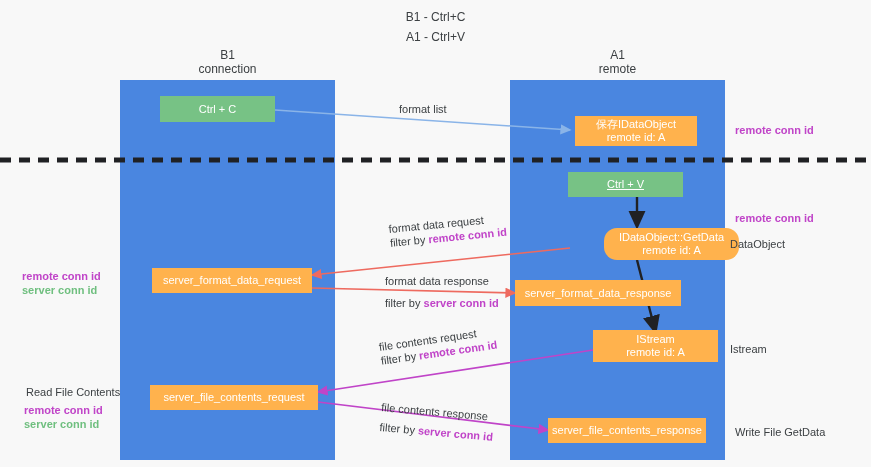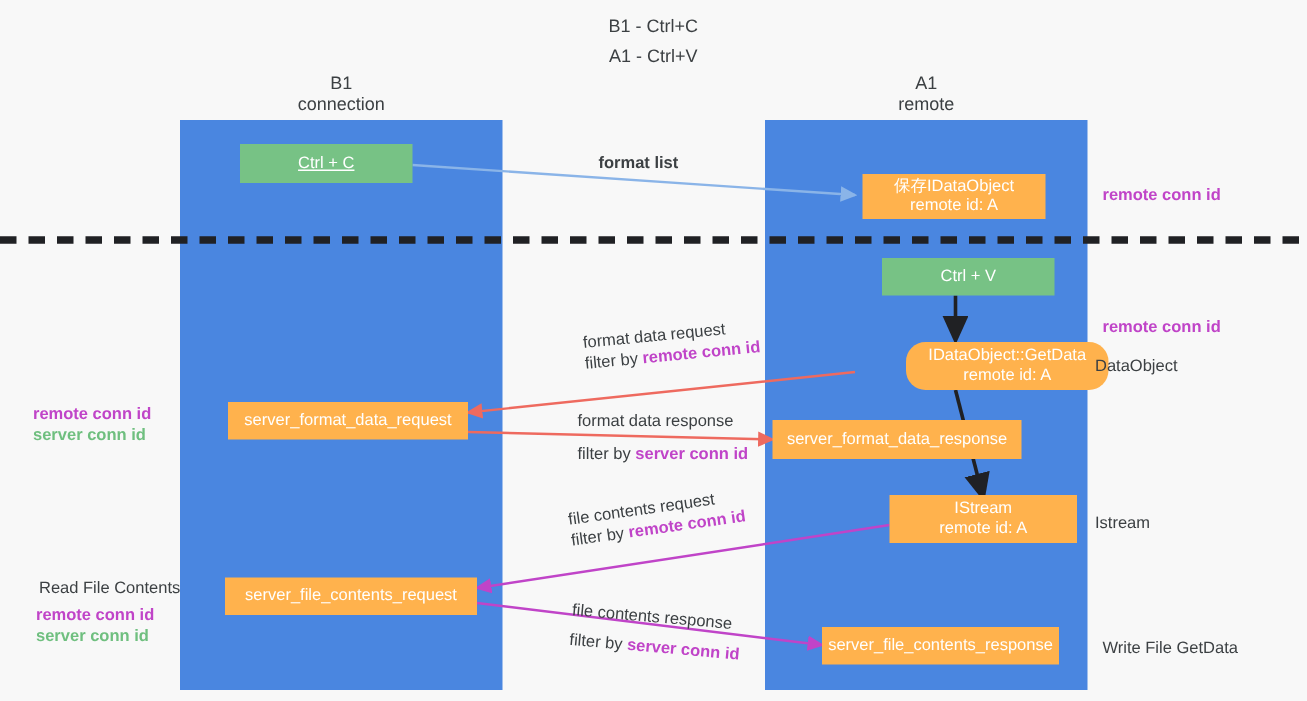--- a/index.html
+++ b/index.html
@@ -124,42 +124,42 @@
 
     <line x1="570" y1="248" x2="312" y2="275" stroke="#ee6a5f" stroke-width="1.6" marker-end="url(#arrow-red)"></line>
     <line x1="312" y1="288" x2="515" y2="293" stroke="#ee6a5f" stroke-width="1.6" marker-end="url(#arrow-red)"></line>
 
     <line x1="637" y1="260" x2="655" y2="330" stroke="#202124" stroke-width="2.4" marker-end="url(#arrow-black)"></line>
 
     <line x1="593" y1="350" x2="318" y2="392" stroke="#c044c8" stroke-width="1.6" marker-end="url(#arrow-purple)"></line>
     <line x1="318" y1="402" x2="548" y2="430" stroke="#c044c8" stroke-width="1.6" marker-end="url(#arrow-purple)"></line>
   </svg>
 
-  <div class="box green" style="left:160px; top:96px; width:115px; height:26px;text-decoration:underline;">Ctrl + C</div>
+  <div class="box green" style="left:160px; top:96px; width:115px; height:26px;">Ctrl + C</div>
 
   <div class="box orange" style="left:575px; top:116px; width:122px; height:30px;">保存IDataObject
 remote id: A</div>
 
-  <div class="box green" style="left:588px; top:172px; width:115px; height:25px;">Ctrl + V</div>
+  <div class="box green" style="left:568px; top:172px; width:115px; height:25px;text-decoration:underline;">Ctrl + V</div>
 
   <div class="box orange" style="left:604px; top:228px; width:135px; height:32px;border-radius:13px;">IDataObject::GetData
 remote id: A</div>
 
   <div class="box orange" style="left:152px; top:268px; width:160px; height:25px;">server_format_data_request</div>
 
   <div class="box orange" style="left:515px; top:280px; width:166px; height:26px;">server_format_data_response</div>
 
   <div class="box orange" style="left:593px; top:330px; width:125px; height:32px;">IStream
 remote id: A</div>
 
   <div class="box orange" style="left:150px; top:385px; width:168px; height:25px;">server_file_contents_request</div>
 
   <div class="box orange" style="left:548px; top:418px; width:158px; height:25px;text-align:right;">server_file_contents_response</div>
 
-  <div class="edge-label" style="left:399px; top:102px;font-weight:bold;">format list</div>
+  <div class="edge-label" style="left:399px; top:102px;">format list</div>
 
   <div class="edge-label rot" style="left:388px; top:222px; transform:rotate(-5.5deg);">
     <div>format data request</div>
     <div><span>filter by </span><span class="hl-remote">remote conn id</span></div>
   </div>
 
   <div class="edge-label" style="left:385px; top:274px;">
     <div>format data response</div>
     <div style="margin-top:8px;"><span>filter by </span><span class="hl-server">server conn id</span></div>
   </div>

